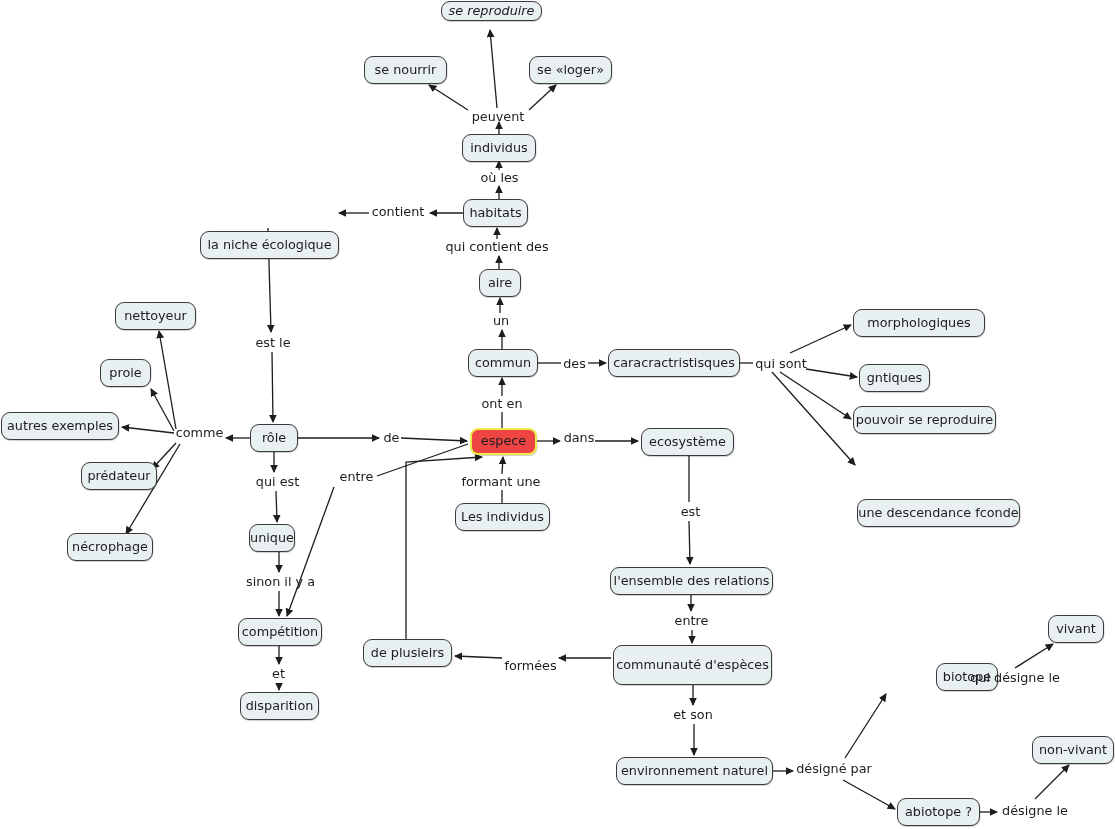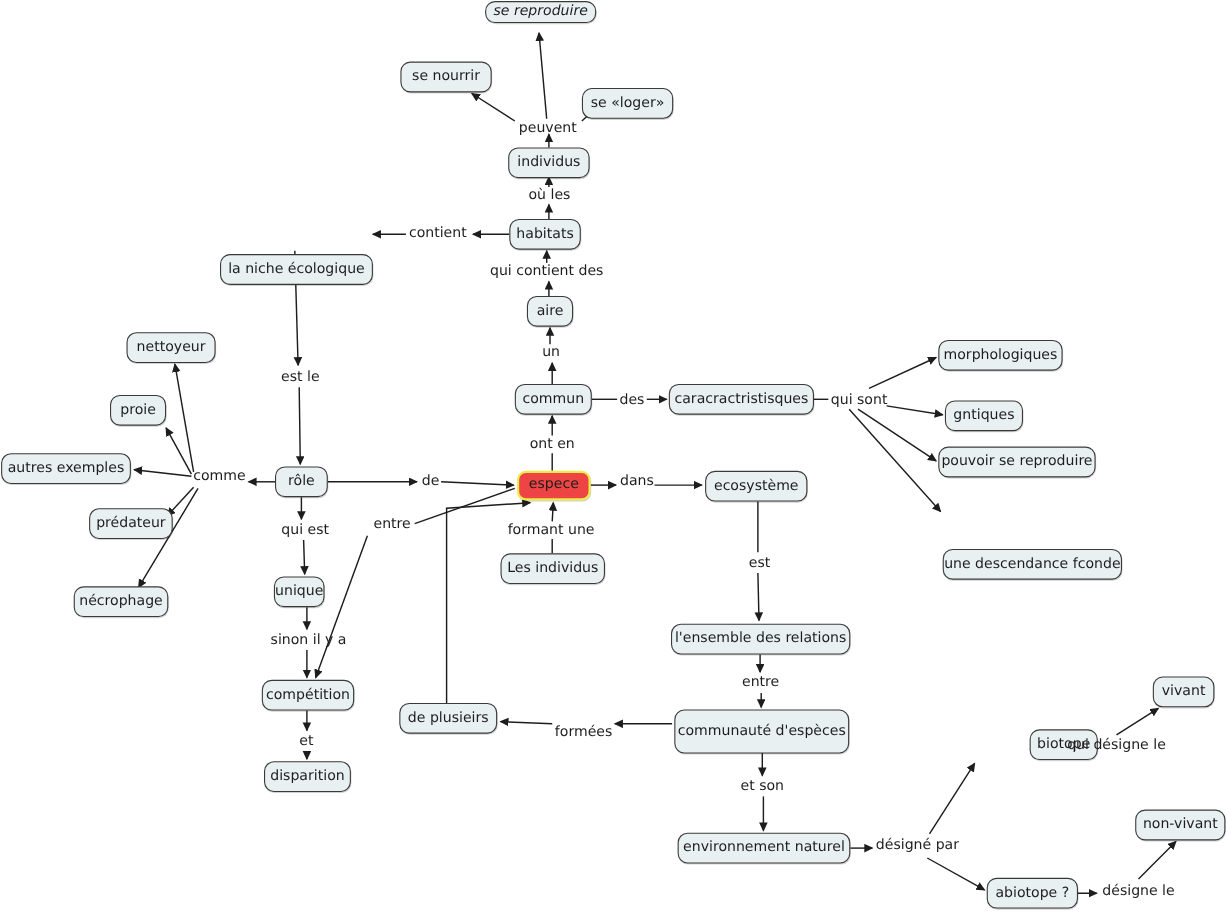--- a/index.html
+++ b/index.html
@@ -129,27 +129,27 @@
         <line x1="843" y1="780" x2="895" y2="809" stroke="#1d1d1d" stroke-width="1.3" marker-end="url(#arrowhead)"></line>
         <line x1="950" y1="677" x2="967" y2="677" stroke="#1d1d1d" stroke-width="1.3" marker-end="url(#arrowhead)"></line>
         <line x1="1015" y1="668" x2="1053" y2="644" stroke="#1d1d1d" stroke-width="1.3" marker-end="url(#arrowhead)"></line>
         <line x1="980" y1="812" x2="997" y2="812" stroke="#1d1d1d" stroke-width="1.3" marker-end="url(#arrowhead)"></line>
         <line x1="1035" y1="799" x2="1069" y2="765" stroke="#1d1d1d" stroke-width="1.3" marker-end="url(#arrowhead)"></line>
       </g>
   </svg>
   <div id="nodes-group">
       <div class="node" style="left: 441px; top: 1px; width: 101px; height: 20px; font-style: italic;">se reproduire</div>
       <div class="node" style="left: 364px; top: 56px; width: 83px; height: 28px;">se nourrir</div>
-      <div class="node" style="left: 529px; top: 56px; width: 83px; height: 28px; margin-top: 24px;">se «loger»</div>
+      <div class="node" style="left: 529px; top: 56px; width: 83px; height: 28px;">se «loger»</div>
       <div class="node" style="left: 462px; top: 134px; width: 74px; height: 28px;">individus</div>
       <div class="node" style="left: 200px; top: 199px; width: 139px; height: 28px; margin-top: 32px;">la niche écologique</div>
       <div class="node" style="left: 463px; top: 199px; width: 65px; height: 28px;">habitats</div>
       <div class="node" style="left: 479px; top: 269px; width: 42px; height: 28px;">aire</div>
       <div class="node" style="left: 115px; top: 302px; width: 81px; height: 28px;">nettoyeur</div>
-      <div class="node" style="left: 853px; top: 309px; width: 113px; height: 28px;">morphologiques</div>
+      <div class="node" style="left: 853px; top: 309px; width: 132px; height: 28px;">morphologiques</div>
       <div class="node" style="left: 468px; top: 349px; width: 70px; height: 28px;">commun</div>
       <div class="node" style="left: 608px; top: 349px; width: 132px; height: 28px;">caracractristisques</div>
       <div class="node" style="left: 100px; top: 359px; width: 51px; height: 28px;">proie</div>
       <div class="node" style="left: 859px; top: 364px; width: 71px; height: 28px;">gntiques</div>
       <div class="node" style="left: 1px; top: 412px; width: 118px; height: 28px;">autres exemples</div>
       <div class="node" style="left: 853px; top: 406px; width: 143px; height: 28px;">pouvoir se reproduire</div>
       <div class="node" style="left: 250px; top: 424px; width: 48px; height: 28px;">rôle</div>
       <div class="node highlight" style="left: 470px; top: 428px; width: 67px; height: 27px;">espece</div>
       <div class="node" style="left: 641px; top: 428px; width: 93px; height: 28px;">ecosystème</div>
       <div class="node" style="left: 81px; top: 462px; width: 76px; height: 28px;">prédateur</div>

